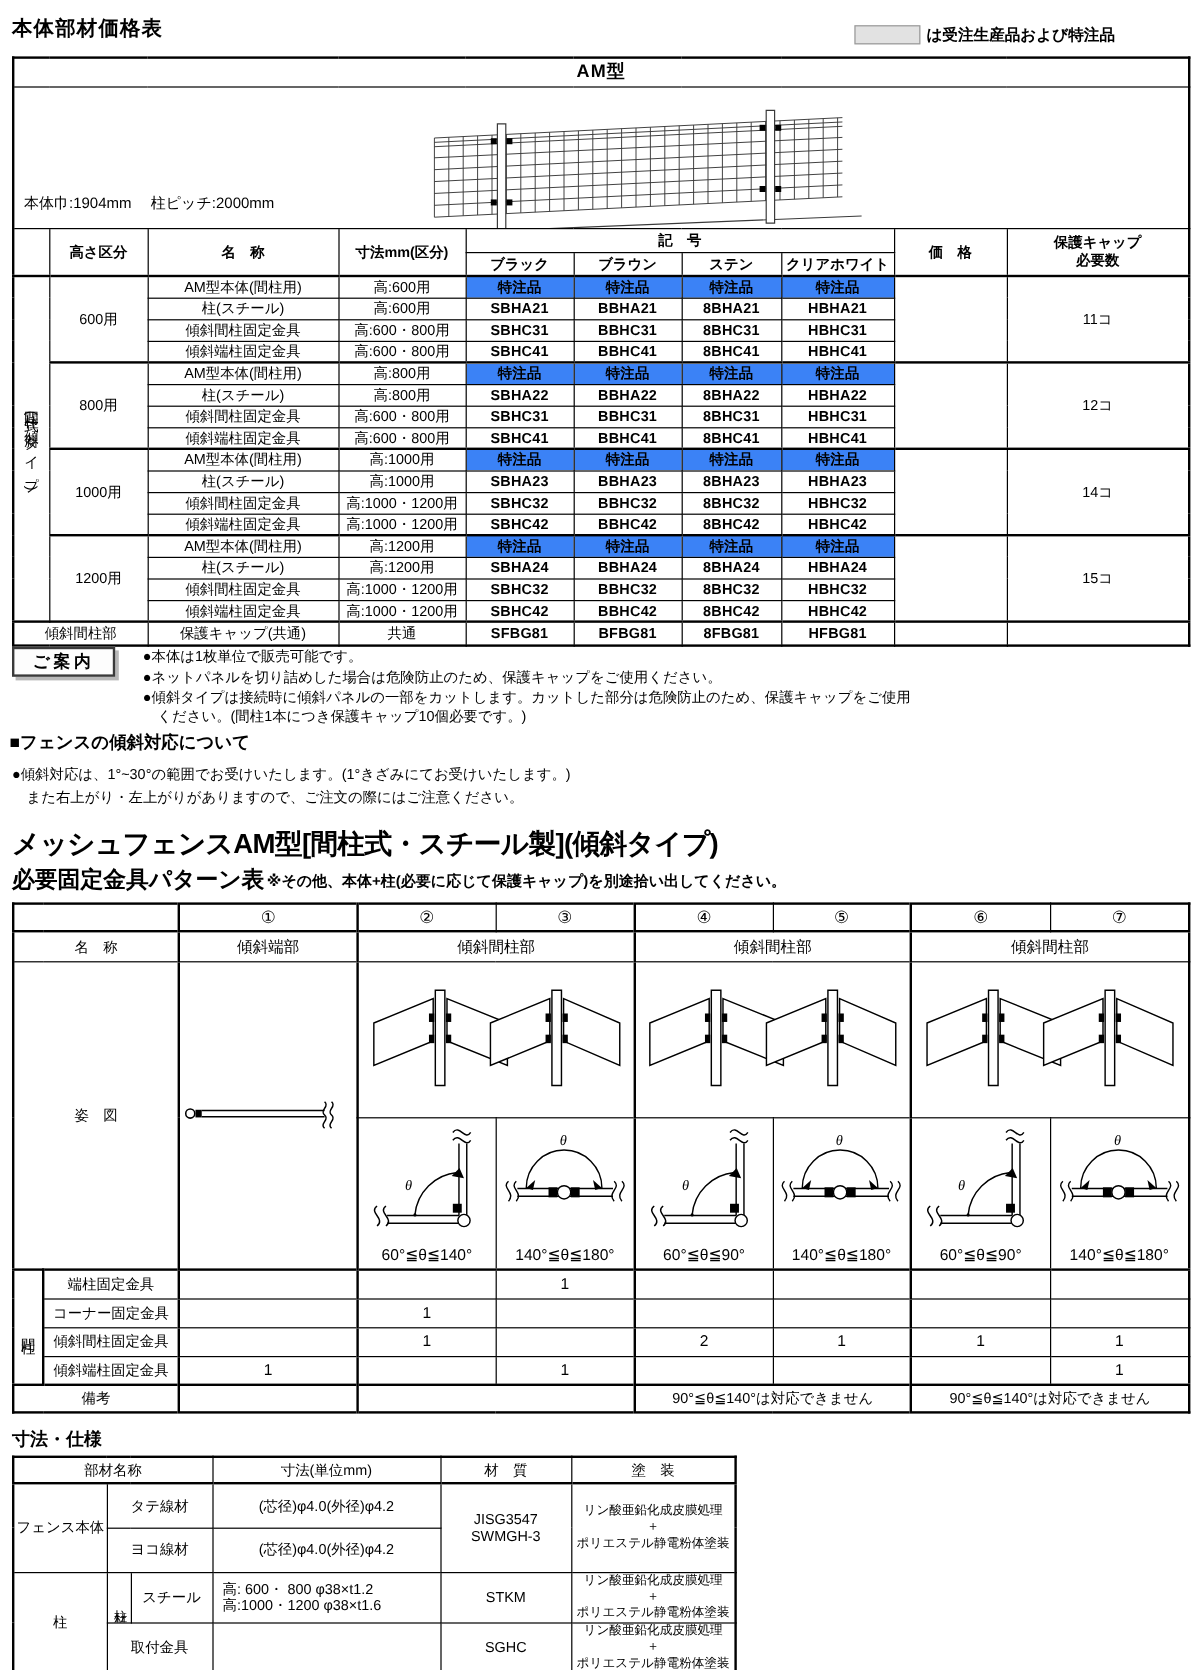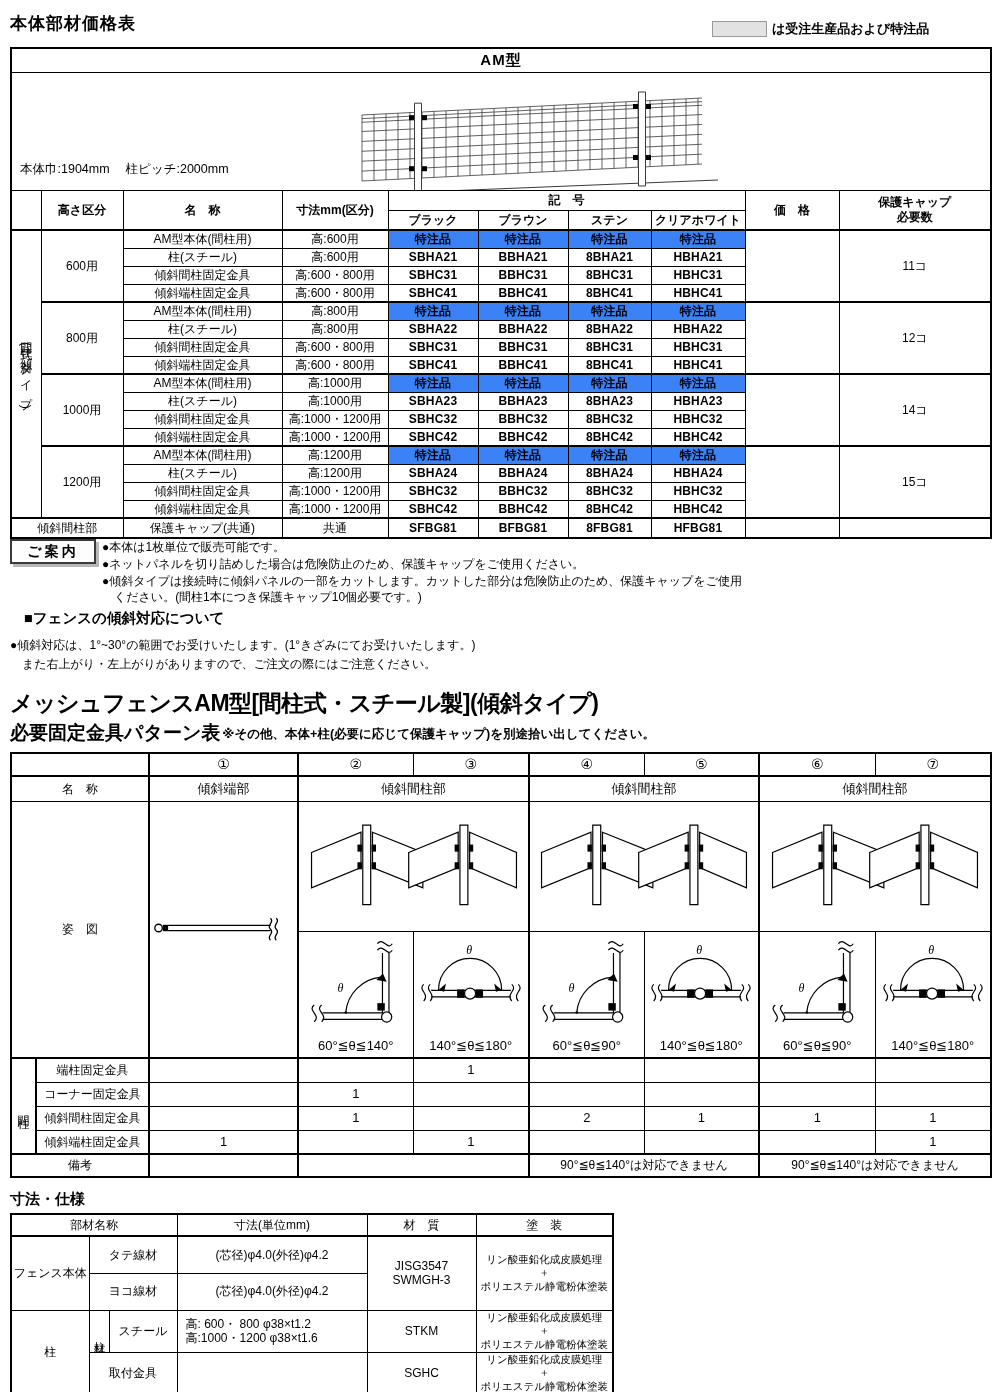--- a/index.html
+++ b/index.html
@@ -30,25 +30,25 @@
   .code{font-weight:bold;letter-spacing:0.2px}
   .shade{background:#3b82f6}
   tr.bstart td{border-top:2px solid #000}
   .imgwrap{position:relative;width:100%;height:96px}
   .dims{position:absolute;left:8px;bottom:2px;display:flex;gap:16px;font-size:12.5px}
   #fence-svg{position:absolute;left:320px;top:0}
   .vert{writing-mode:vertical-rl;letter-spacing:3px;font-size:12px;line-height:1;display:inline-block}
   .cap2{line-height:1.25}
 
   
-  #guide{left:10px;top:539px;display:flex;gap:6px;align-items:flex-start}
+  #guide{left:10px;top:539px;display:flex;gap:23px;align-items:flex-start}
   .badge{width:86px;height:25px;border:2px solid #3a3a3a;box-shadow:3px 3px 0 #b8b8b8;font-weight:bold;font-size:14px;text-align:center;line-height:21px;letter-spacing:3px;background:#fdfdfd}
   .notes{font-size:12px;line-height:1.4}
   .notes .pre{white-space:pre-wrap}
-  #slope-title{left:24px;top:609px;font-size:14.5px;font-weight:bold}
+  #slope-title{left:8px;top:609px;font-size:14.5px;font-weight:bold}
   #slope-lines{left:10px;top:636px;font-size:12px;line-height:1.6}
 
   
   #mesh-heading{left:10px;top:688px;font-size:23px;font-weight:bold;letter-spacing:-0.5px}
   #pattern-head{left:10px;top:720px;display:flex;align-items:flex-end;gap:2px}
   #pattern-head .t{font-size:19px;font-weight:bold}
   #pattern-head .n{font-size:12.5px;font-weight:bold;padding-bottom:3px}
 
   
   #pattern-wrap{left:10px;top:752px}

